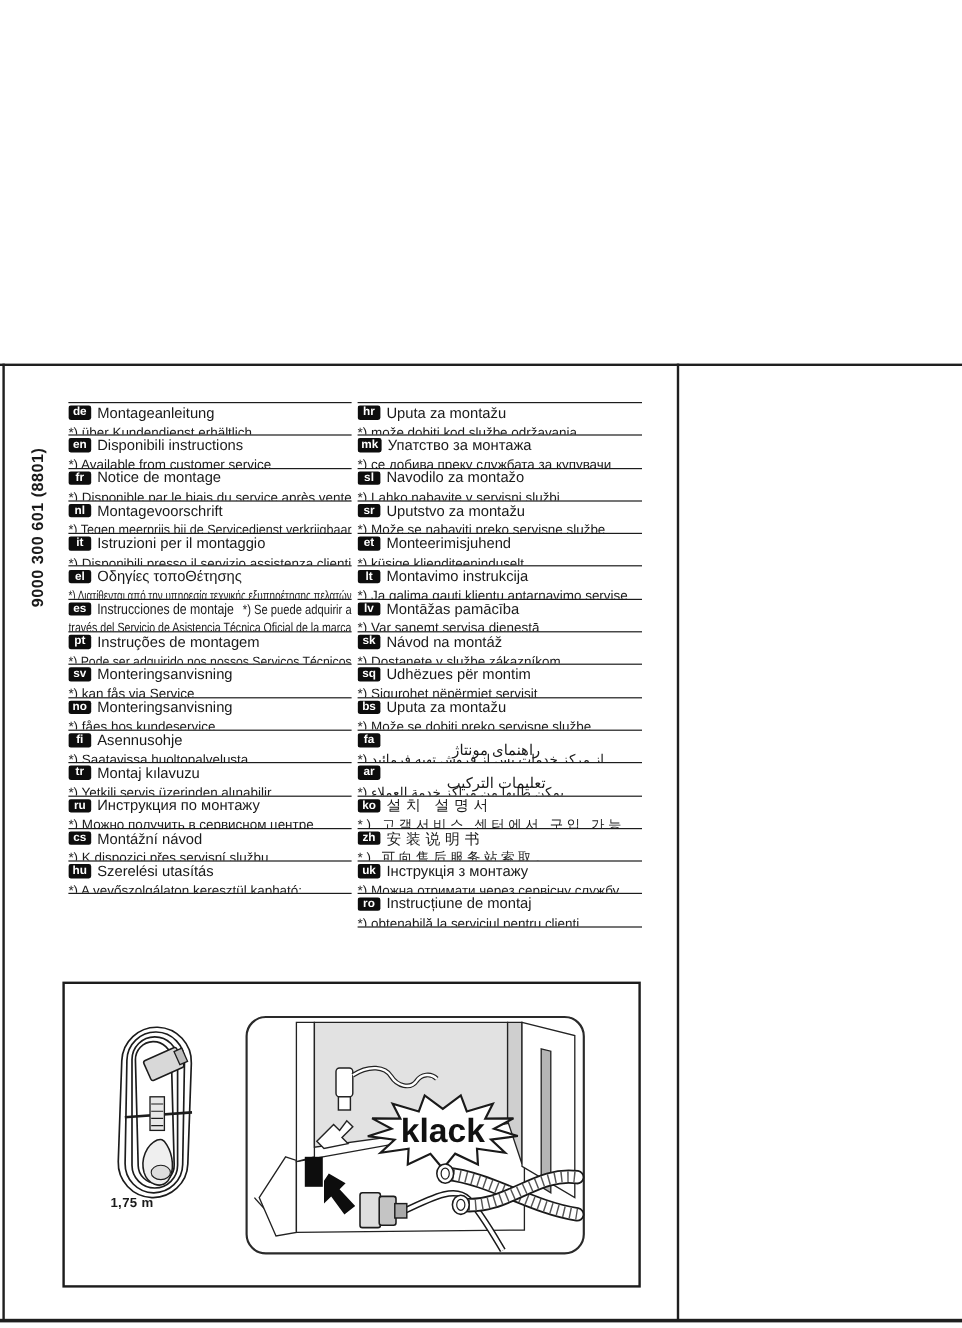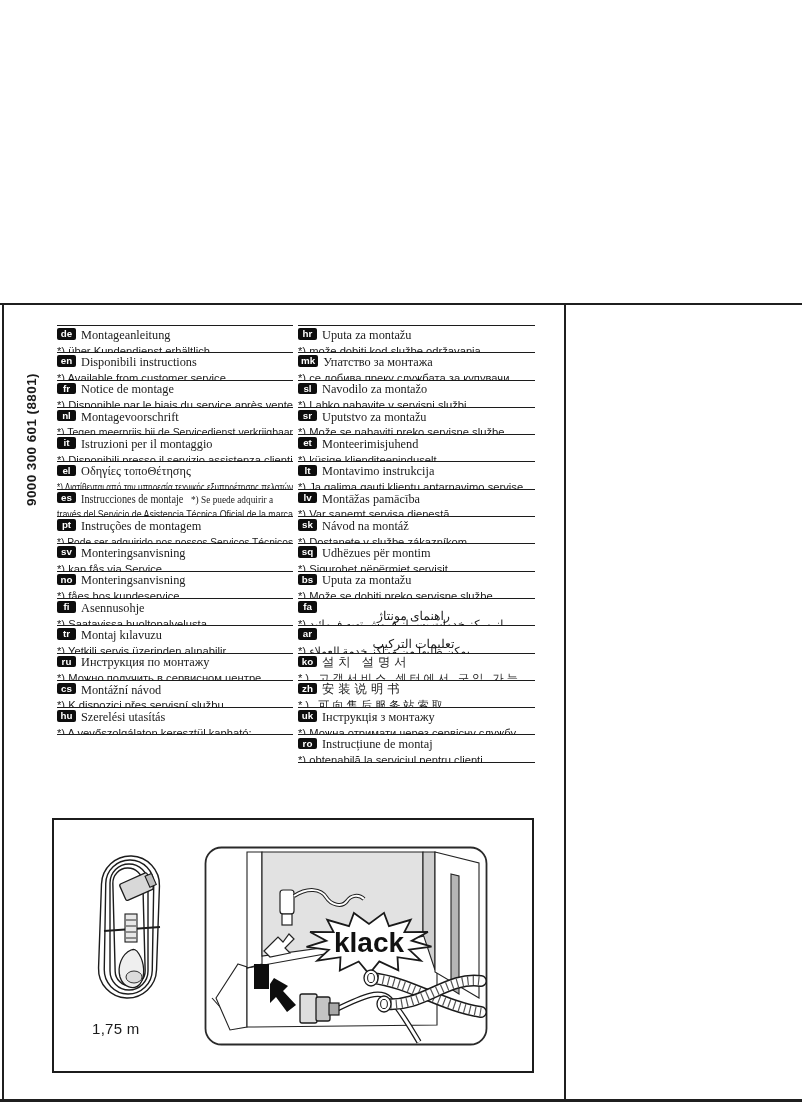--- a/index.html
+++ b/index.html
@@ -8,45 +8,45 @@
   .rule{position:absolute;background:#1f1f1f;}
   .rule-top{left:0;top:303px;width:802px;height:2px;}
   .rule-bottom{left:0;top:1099px;width:802px;height:2.5px;}
   .rule-left{left:2px;top:303px;width:1.8px;height:797px;}
   .rule-divider{left:564px;top:303px;width:1.8px;height:797px;}
 
   .vcode{position:absolute;left:24px;top:506px;width:178px;height:18px;
          transform:rotate(-90deg);transform-origin:0 0;
          font-weight:bold;font-size:13.5px;letter-spacing:.4px;white-space:nowrap;}
 
-  .col{position:absolute;top:325px;border-bottom:1.3px solid #1c1c1c;}
+  .col{position:absolute;top:335px;border-bottom:1.3px solid #1c1c1c;}
   .col-left{left:57px;width:236px;}
   .col-right{left:298px;width:237px;}
   .lrow{box-sizing:border-box;height:27.3px;border-top:1.3px solid #1c1c1c;
         padding-top:1px;overflow:hidden;}
   .l1{display:flex;align-items:center;height:13.6px;}
   .badge{flex:0 0 auto;display:inline-block;background:#0d0d0d;color:#fff;
          font-weight:bold;font-size:9.8px;line-height:11.5px;height:11.5px;
          min-width:13px;text-align:center;padding:0 3px;border-radius:2px;
          margin-right:5px;}
-  .lwrap{flex:1 1 auto;min-width:0;white-space:nowrap;font-family:Liberation Serif, serif;}
+  .lwrap{flex:1 1 auto;min-width:0;white-space:nowrap;}
   .fitline{display:inline-block;white-space:nowrap;}
   .t{font-size:12.3px;}
   .sfx{font-size:11.2px;margin-left:9px;}
   .l2{height:12.5px;white-space:nowrap;}
   .n{font-size:11.2px;}
   .rtl .lwrap{text-align:center;padding-right:30px;margin-top:17px;}
   .rtl .t{direction:rtl;}
   .cjk .t{letter-spacing:4px;}
   .cjk .n{letter-spacing:3px;}
 
   .figurebox{position:absolute;left:52px;top:818px;width:482px;height:255px;
              border:2.6px solid #1c1c1c;box-sizing:border-box;background:#fff;}
   .cablesvg{position:absolute;left:30px;top:30px;}
-  .cablelabel{position:absolute;left:38px;top:200px;font-size:15px;font-weight:400;
+  .cablelabel{position:absolute;left:38px;top:177px;font-size:11px;font-weight:700;
               letter-spacing:.3px;}
   .illussvg{position:absolute;left:150px;top:26px;}
 </style>
 </head>
 <body>
 
 <div class="page">
   <div class="rule rule-top"></div>
   <div class="rule rule-bottom"></div>
   <div class="rule rule-left"></div>

